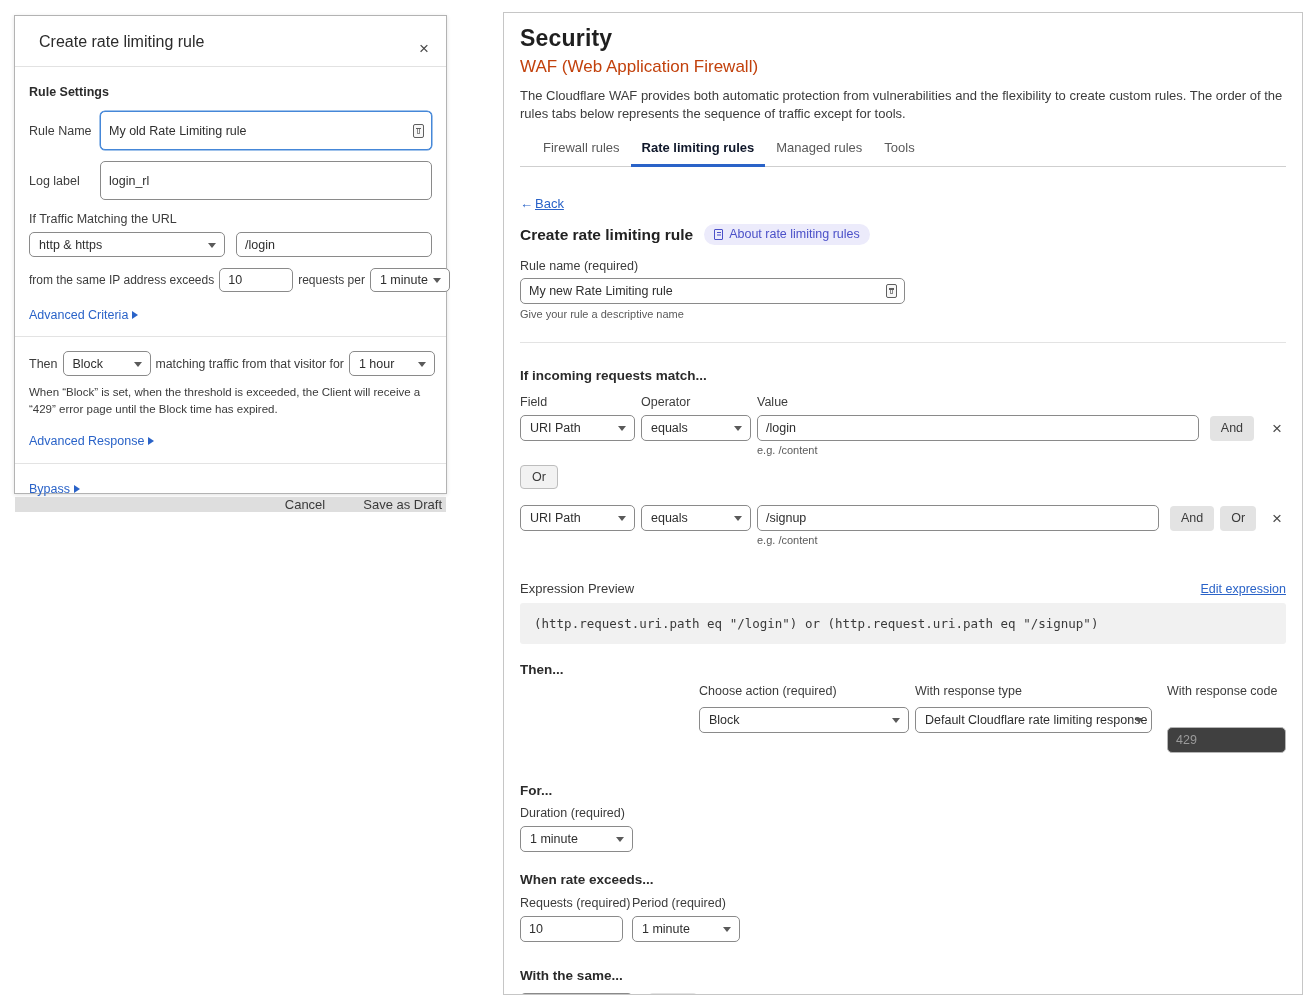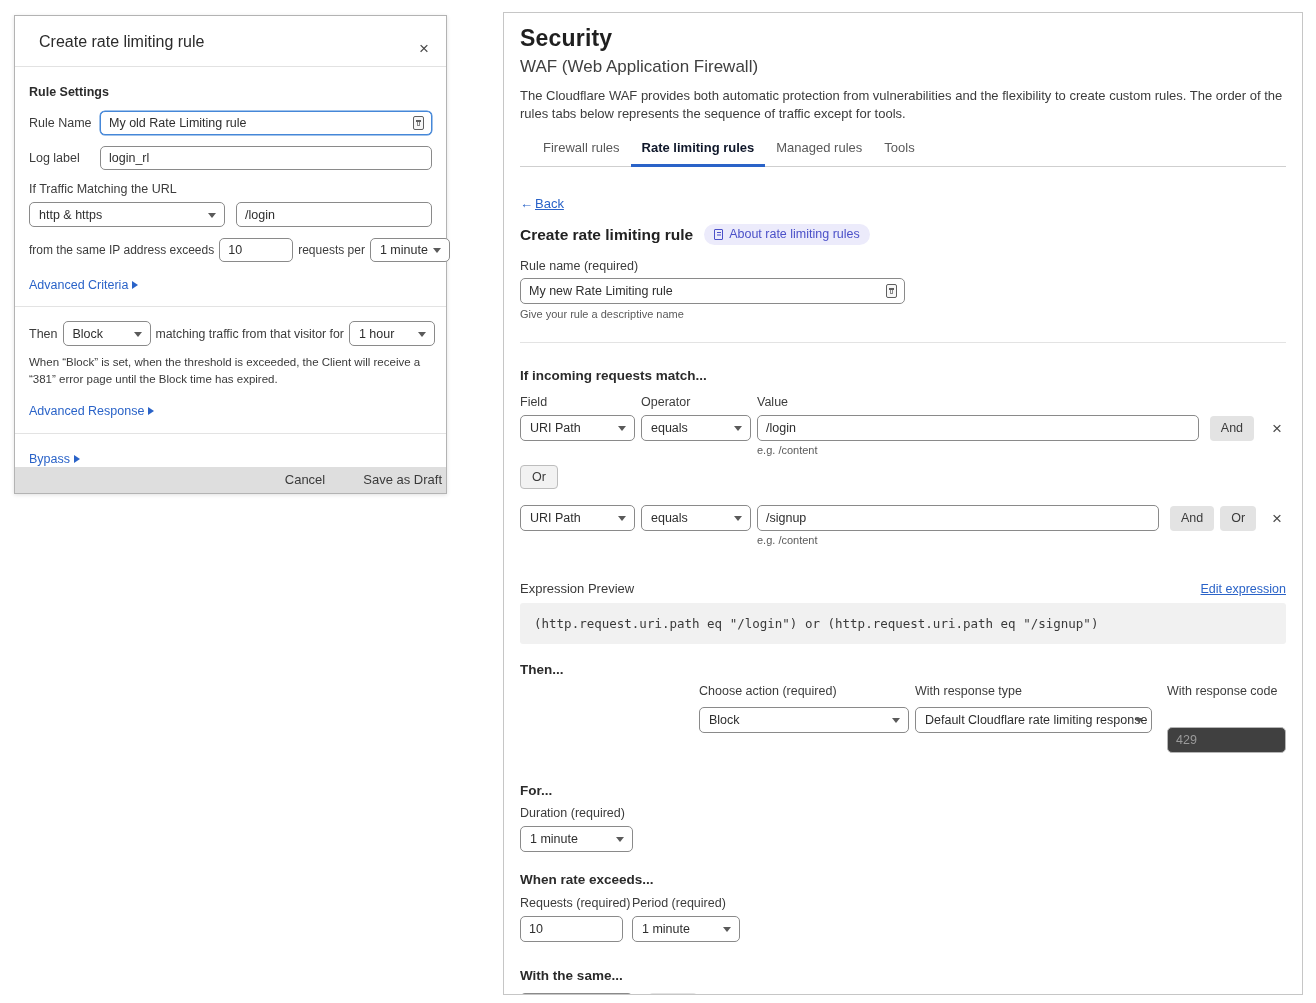--- a/index.html
+++ b/index.html
@@ -41,34 +41,34 @@
            background:#fff; border:1px solid #b3b3b3; box-shadow:0 1px 4px rgba(0,0,0,.12);
            display:flex; flex-direction:column; }
   .modal-header { position:relative; padding:17px 24px 15px; border-bottom:1px solid #e2e2e2;
                   font-size:16px; color:#2b2b2b; }
   .modal-close { position:absolute; right:13px; top:22px; }
   .modal-body { flex:1; padding:10px 14px 0; }
   .m-section { font-size:12.5px; font-weight:bold; color:#2b2b2b; margin-top:8px; }
   .m-row { display:flex; align-items:center; }
   .m-label { width:71px; font-size:12.5px; color:#3c3c3c; flex:none; }
   .m-inpwrap { position:relative; flex:1; }
-  .m-input { height:24px; }
+  .m-input { height:39px; }
   .m-input.focused { border:1px solid #4587d8; box-shadow:0 0 0 0.5px #4587d8; }
   .m-inline { display:flex; align-items:center; gap:5px; font-size:12px; color:#3c3c3c; white-space:nowrap; }
   .m-note { margin-top:8px; font-size:11.5px; line-height:1.5; color:#3a3a3a; }
   .modal-footer { height:40px; background:#dedede; display:flex; align-items:center;
                   justify-content:flex-end; gap:38px; padding-right:4px; margin-top:auto; }
   .footer-btn { background:none; border:none; font-family:"Liberation Sans",sans-serif;
                 font-size:13px; color:#3a3a3a; cursor:pointer; }
 
   
   .panel { position:absolute; left:503px; top:12px; width:800px; height:983px;
            background:#fff; border:1px solid #c6c6c6; padding:12px 16px 20px; overflow:hidden; }
   .p-title { font-size:23px; font-weight:bold; color:#1f1f1f; letter-spacing:.2px; }
-  .p-subtitle { font-size:17px; color:#404040; margin-top:5px; }
+  .p-subtitle { font-size:17px; color:#c2410c; margin-top:5px; }
   .p-desc { font-size:13px; color:#3c3c3c; line-height:1.4; margin-top:10px; max-width:772px; }
   .tabs { display:flex; margin-top:9px; border-bottom:1px solid #cfcfcf; padding-left:12px; }
   .tab { padding:8px 11px 9px; font-size:13px; color:#595959; cursor:pointer; white-space:nowrap;
          border-bottom:3px solid transparent; margin-bottom:-1px; }
   .tab.active { color:#0f172a; font-weight:bold; border-bottom-color:#2a63c8; }
   .back-link { display:inline-flex; align-items:center; gap:2px; margin-top:29px; color:#2a63c8; font-size:13px; cursor:pointer; }
   .back-link .bl-text { text-decoration:underline; }
   .h-row { display:flex; align-items:center; gap:11px; margin-top:12px; }
   .h-title { font-size:15.5px; font-weight:bold; color:#222; }
   .badge { display:inline-flex; align-items:center; gap:6px; background:#ecebfb; color:#4b50c8;
@@ -156,21 +156,21 @@
           <span>Block</span>
           <span class="chev"></span>
         </div>
         <span style="font-size:12.3px;">matching traffic from that visitor for</span>
         <div class="sel" style="width:86px; flex:none;">
           <span>1 hour</span>
           <span class="chev"></span>
         </div>
       </div>
 
-      <div class="m-note">When “Block” is set, when the threshold is exceeded, the Client will receive a “381” error page until the Block time has expired.</div>
+      <div class="m-note">When “Block” is set, when the threshold is exceeded, the Client will receive a “429” error page until the Block time has expired.</div>
 
       <div style="margin-top:12px;">
         <span class="bluelink">Advanced Response</span><span class="tri-right"></span>
       </div>
 
       <div class="divider" style="margin:14px -14px 0;"></div>
 
       <div style="margin-top:15px;">
         <span class="bluelink">Bypass</span><span class="tri-right"></span>
       </div>

